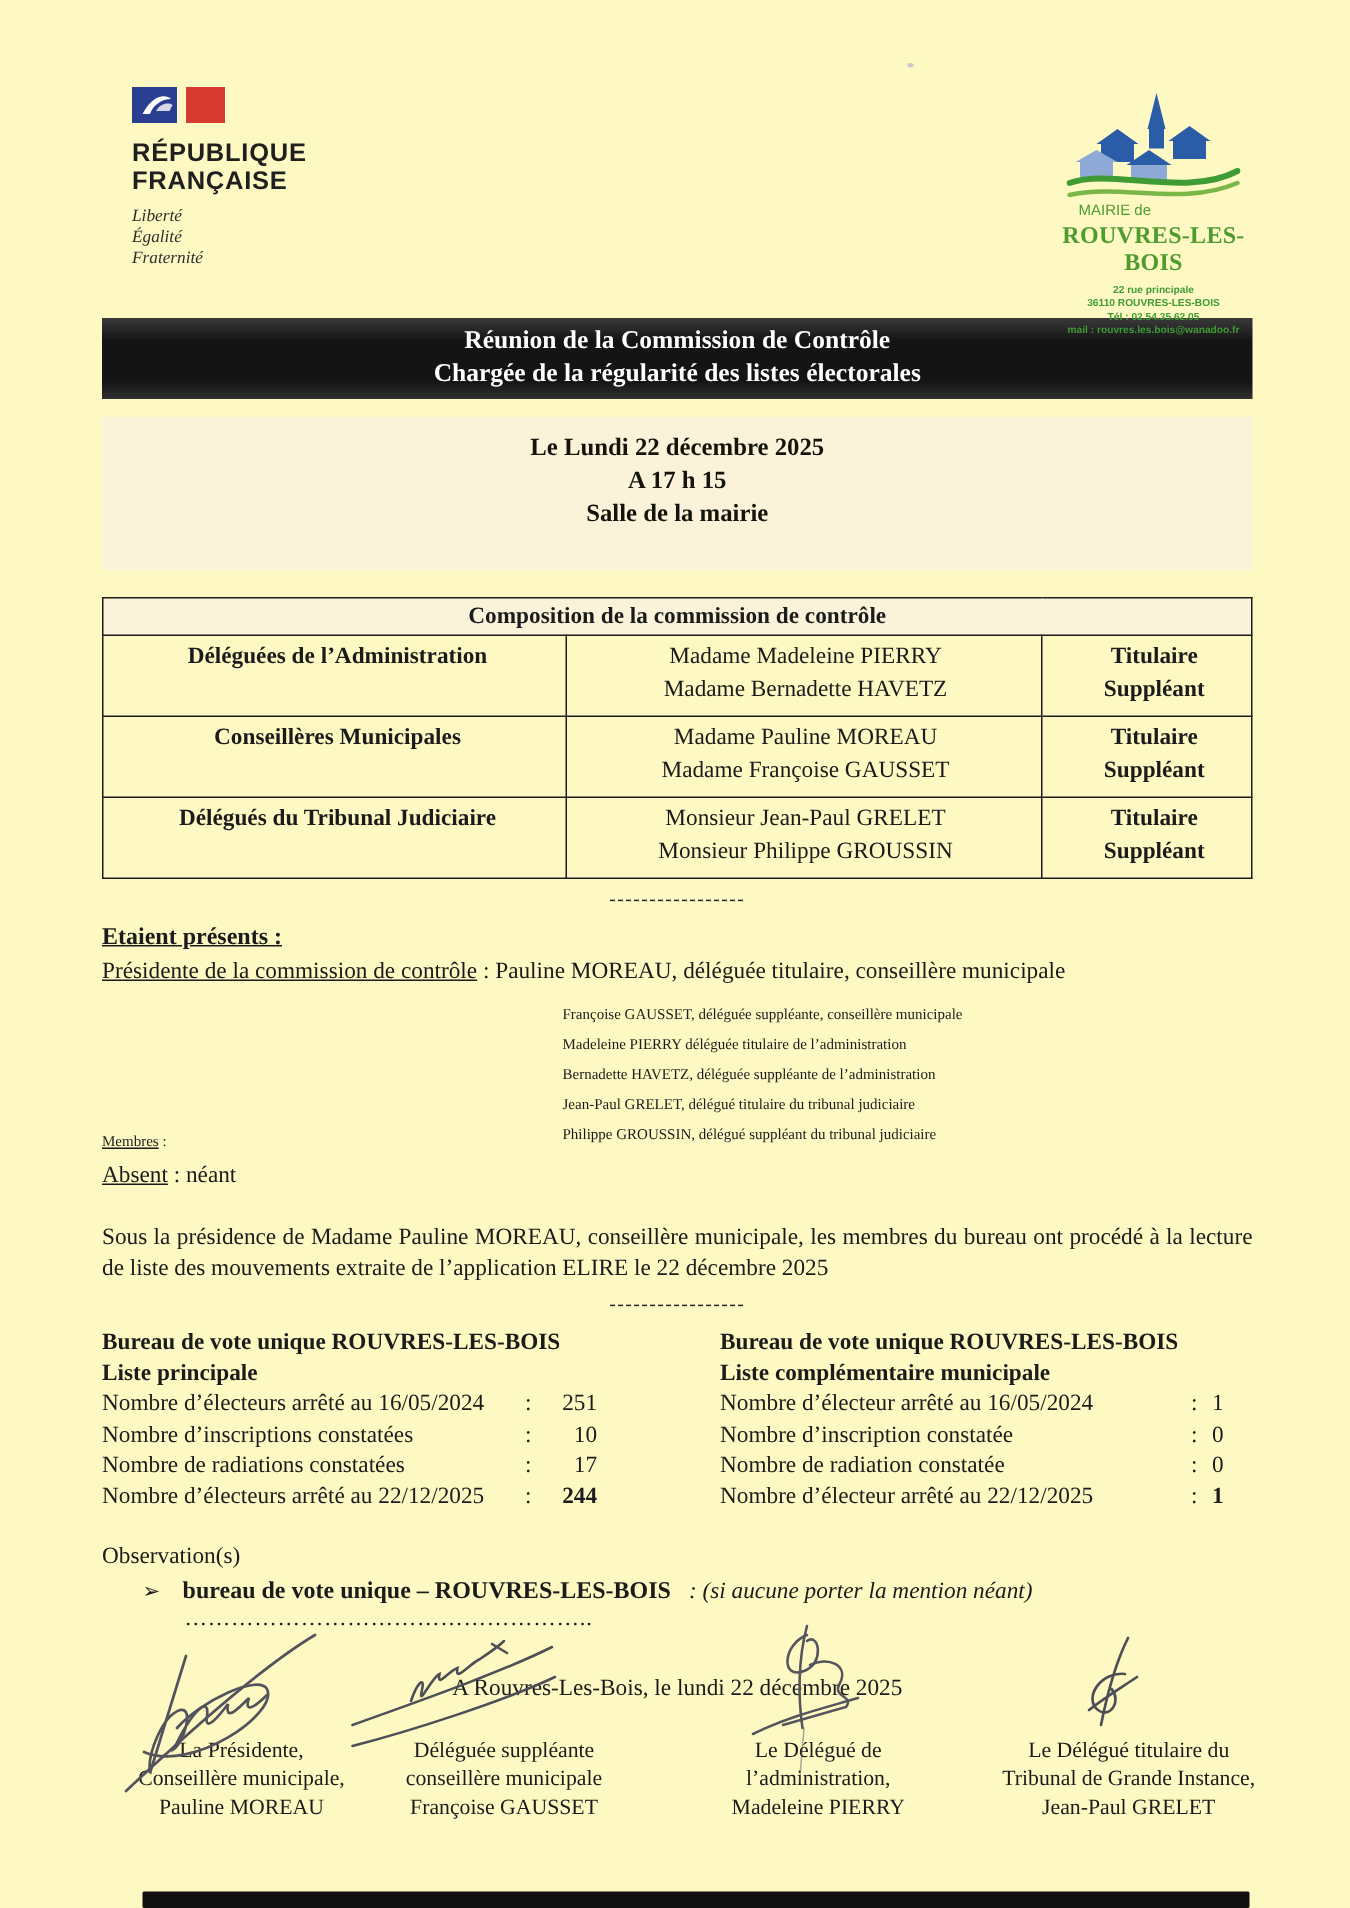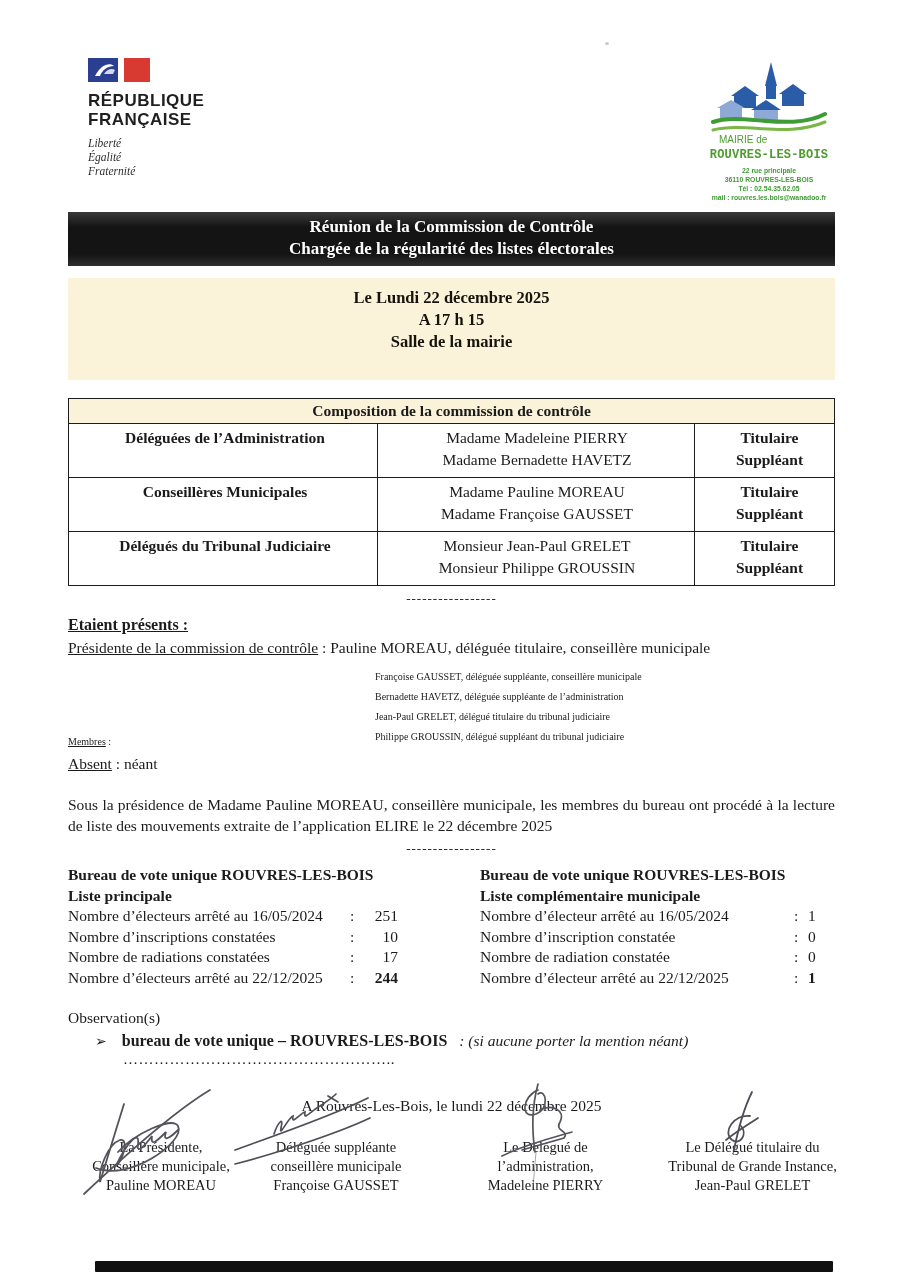--- a/index.html
+++ b/index.html
@@ -1,32 +1,32 @@
 <!DOCTYPE html>
 <html><head>
 <meta charset="utf-8">
 <style>
   html,body{margin:0;padding:0;background:#e8e8e8;}
   .page{
-    width:900px;height:1272px;background:#ffffff;position:relative;
+    width:900px;height:1272px;background:#fef9c3;position:relative;
     font-family:"Liberation Serif",serif;color:#1b1b1b;overflow:hidden;
     margin:0 auto;
   }
   .content{padding:0 65px 0 68px;}
 
   
   .header{display:flex;justify-content:space-between;padding-top:58px;height:147px;}
   .rf-block{margin-left:20px;}
   .rf-flag{display:block;}
   .rf-title{font-family:"Liberation Sans",sans-serif;font-weight:bold;
     font-size:17px;line-height:19px;letter-spacing:.5px;color:#1f1f1f;margin-top:4px;}
   .rf-motto{font-style:italic;font-size:11.5px;line-height:14px;margin-top:7px;color:#2e2e2e;}
   .mairie-block{width:128px;text-align:center;margin-right:2px;margin-top:2px;}
   .mairie-label{font-family:"Liberation Sans",sans-serif;color:#4e9b2e;font-size:10px;text-align:left;margin:-4px 0 0 2px;padding-left:12px;}
-  .mairie-name{font-family:Liberation Mono, monospace;color:#4e9b2e;font-weight:bold;font-size:12px;margin-top:3px;letter-spacing:.2px;}
+  .mairie-name{font-family:Liberation Serif, serif;color:#4e9b2e;font-weight:bold;font-size:16px;margin-top:3px;letter-spacing:.2px;}
   .mairie-addr{font-family:"Liberation Sans",sans-serif;color:#3f9c35;font-weight:bold;font-size:6.8px;line-height:9px;margin-top:4px;}
 
   
   .black-banner{margin-top:7px;background:linear-gradient(#3a3a3a,#141414 28%,#141414 78%,#303030);
     color:#fff;text-align:center;font-weight:bold;font-size:17px;line-height:22px;padding:4px 0 6px;}
   .cream-banner{margin-top:12px;background:#faf3da;text-align:center;font-weight:bold;
     font-size:16.5px;line-height:22px;color:#15130c;padding:9px 0 27px;}
 
   
   table.comp{margin-top:18px;width:100%;border-collapse:collapse;font-size:15.5px;}
@@ -202,20 +202,21 @@
     <div class="president-line">
       <span class="u">Présidente de la commission de contrôle</span><span> : Pauline MOREAU, déléguée titulaire, conseillère municipale</span>
     </div>
 
     <div class="membres-row">
       <div class="membres-label">
         <span class="u">Membres</span><span> :</span>
       </div>
       <div class="members-list">
         <div>Françoise GAUSSET, déléguée suppléante, conseillère municipale</div>
+        <div>Madeleine PIERRY déléguée titulaire de l’administration</div>
         <div>Bernadette HAVETZ, déléguée suppléante de l’administration</div>
         <div>Jean-Paul GRELET, délégué titulaire du tribunal judiciaire</div>
         <div>Philippe GROUSSIN, délégué suppléant du tribunal judiciaire</div>
       </div>
     </div>
 
     <div class="absent-line">
       <span class="u">Absent</span><span> : néant</span>
     </div>
 

